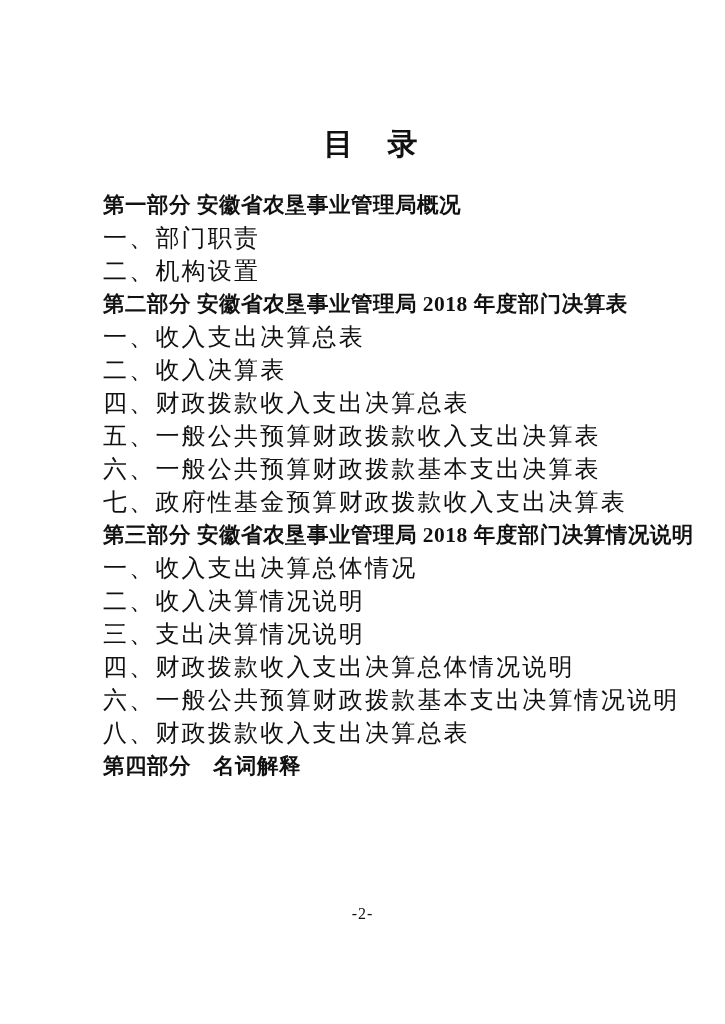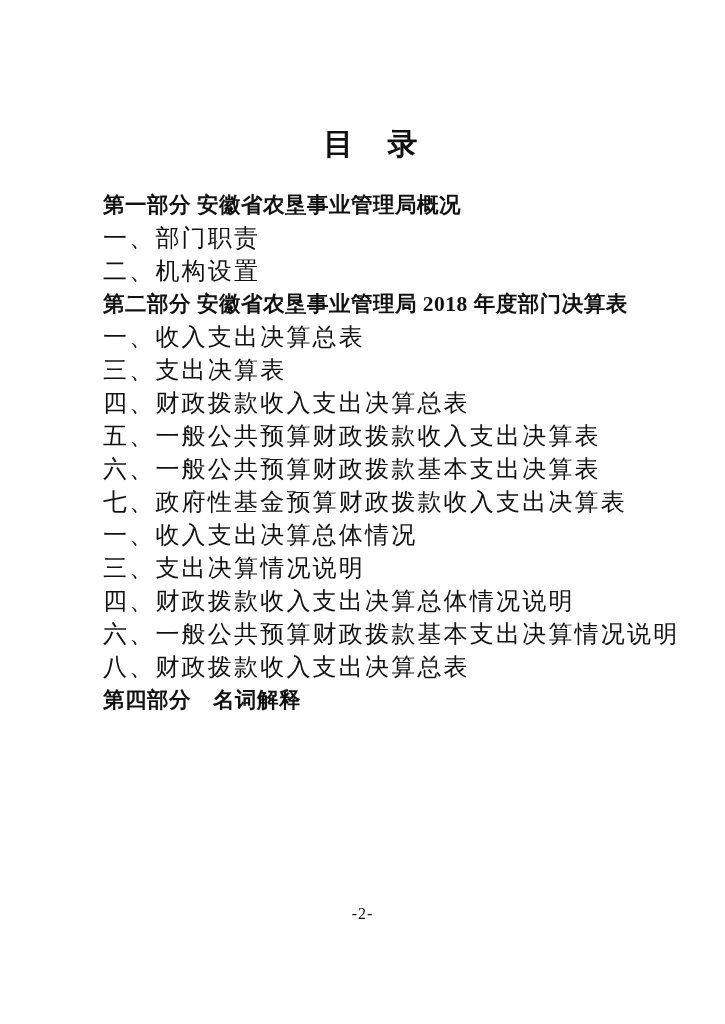--- a/index.html
+++ b/index.html
@@ -66,26 +66,28 @@
 <div class="page">
 
   <div class="doc-title">目　录</div>
 
   <div class="toc">
       <div class="toc-line heading">第一部分 安徽省农垦事业管理局概况</div>
       <div class="toc-line item">一、部门职责</div>
       <div class="toc-line item">二、机构设置</div>
       <div class="toc-line heading">第二部分 安徽省农垦事业管理局 2018 年度部门决算表</div>
       <div class="toc-line item">一、收入支出决算总表</div>
-      <div class="toc-line item">三、支出决算表</div>
+      <div class="toc-line item">二、收入决算表</div>
       <div class="toc-line item">四、财政拨款收入支出决算总表</div>
       <div class="toc-line item">五、一般公共预算财政拨款收入支出决算表</div>
       <div class="toc-line item">六、一般公共预算财政拨款基本支出决算表</div>
       <div class="toc-line item">七、政府性基金预算财政拨款收入支出决算表</div>
+      <div class="toc-line heading">第三部分 安徽省农垦事业管理局 2018 年度部门决算情况说明</div>
       <div class="toc-line item">一、收入支出决算总体情况</div>
+      <div class="toc-line item">二、收入决算情况说明</div>
       <div class="toc-line item">三、支出决算情况说明</div>
       <div class="toc-line item">四、财政拨款收入支出决算总体情况说明</div>
       <div class="toc-line item">六、一般公共预算财政拨款基本支出决算情况说明</div>
       <div class="toc-line item">八、财政拨款收入支出决算总表</div>
       <div class="toc-line heading">第四部分　名词解释</div>
     </div>
 
   <div class="page-number">-2-</div>
 
 </div>

